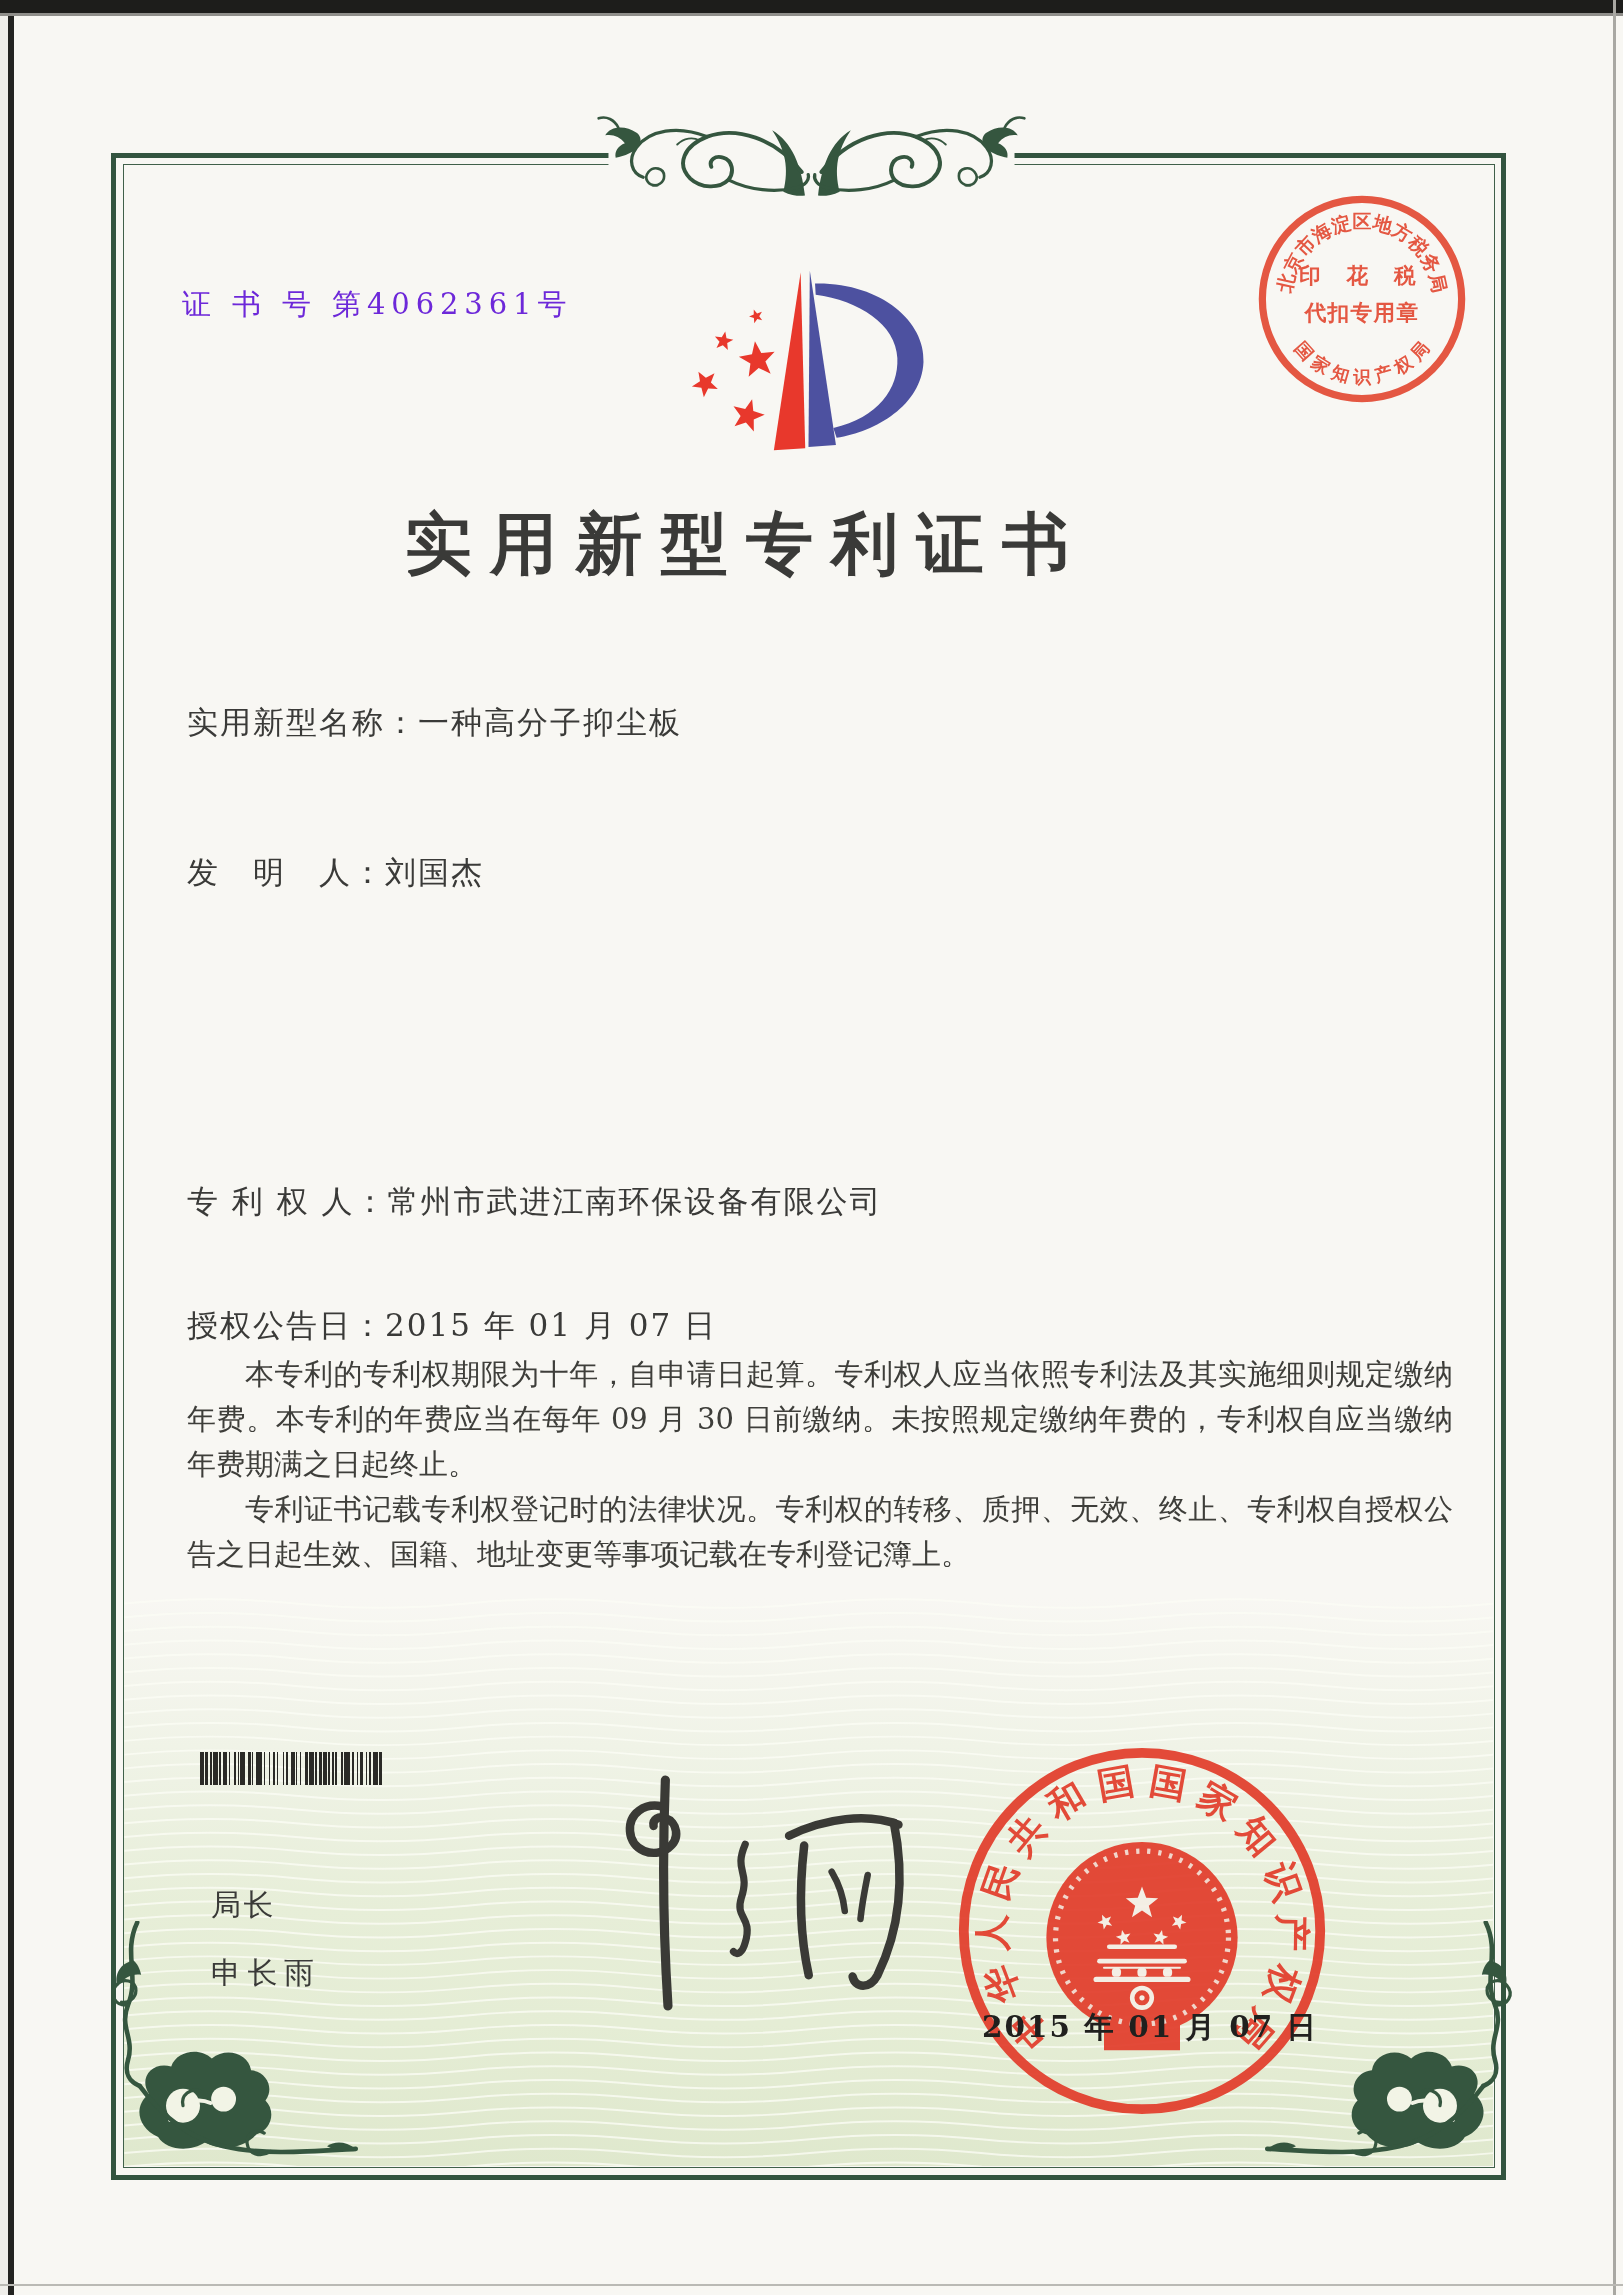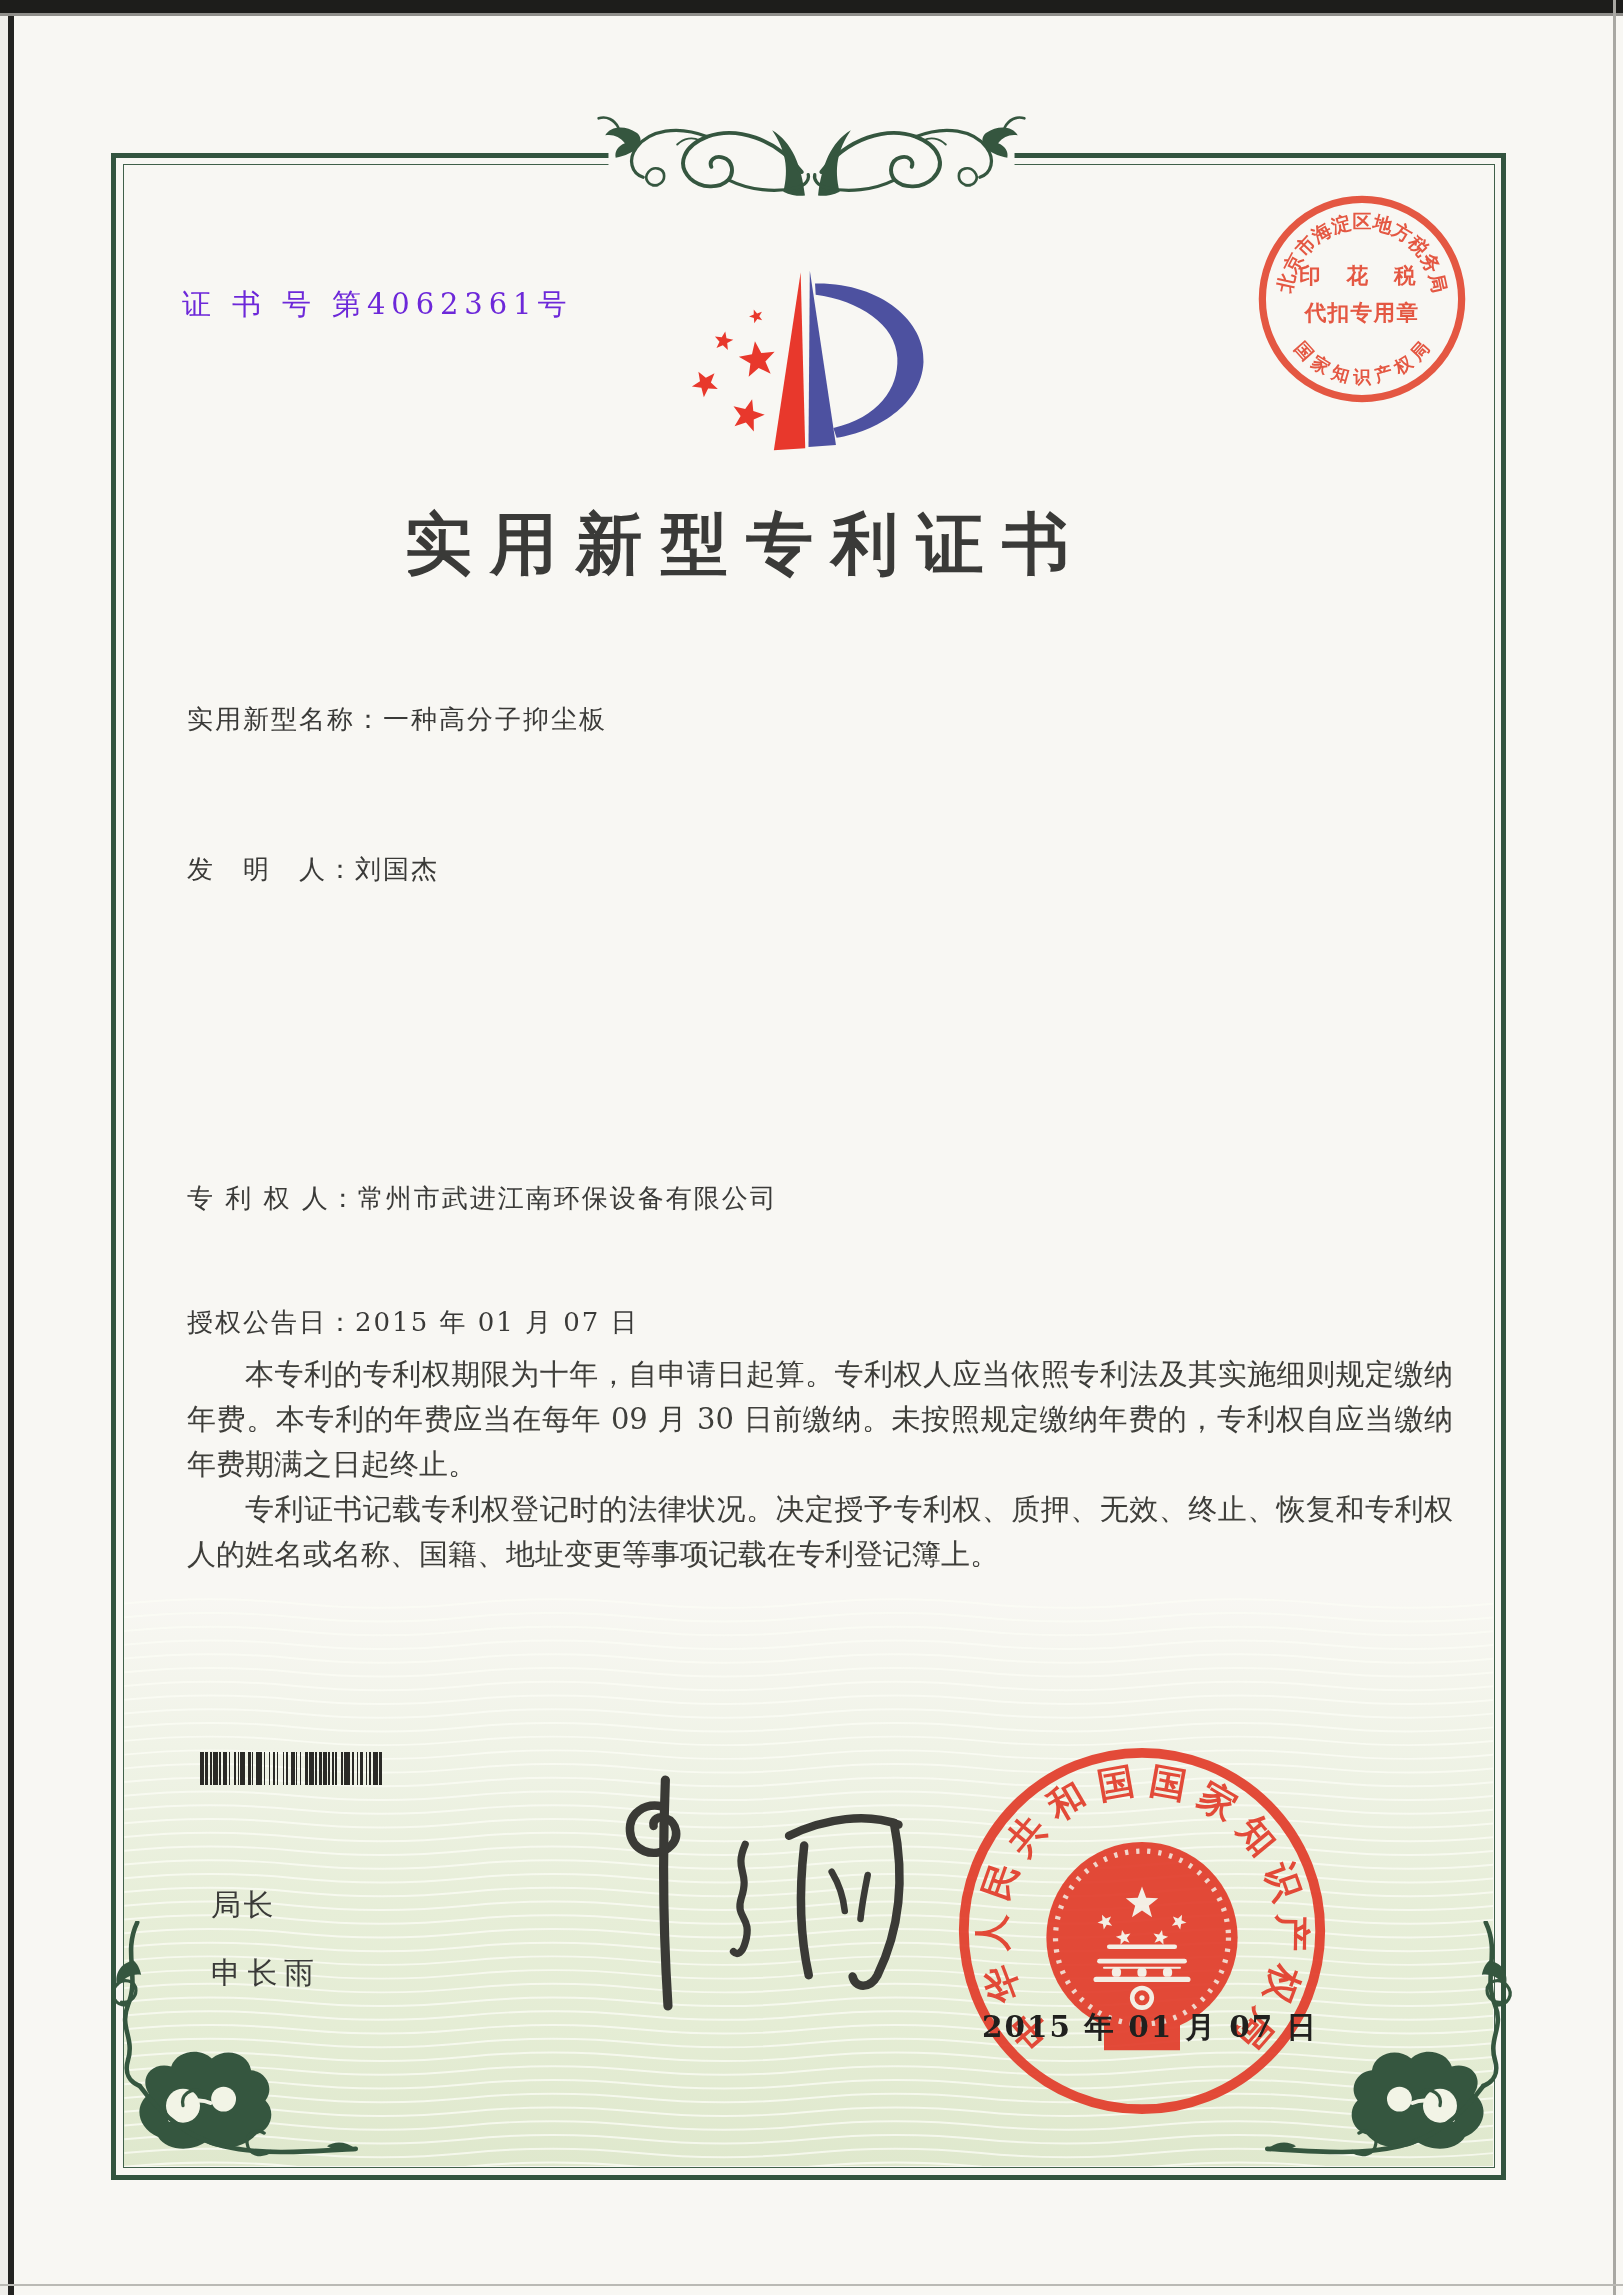--- a/index.html
+++ b/index.html
@@ -24,21 +24,21 @@
   .waves-band { left:124px; top:1597px; width:1369px; height:569px;
     background:linear-gradient(180deg,
       rgba(230,238,216,0) 0%, rgba(230,238,216,0.22) 14%,
       rgba(230,238,216,0.55) 32%, rgba(229,237,213,0.9) 55%,
       #e5edd5 75%, #dfe8cd 100%);
   }
   .waves-band svg { position:absolute; left:0; top:0; }
   .cert-number { left:182px; top:285px; font-size:29px; letter-spacing:5.9px; color:#6d28d9; }
   .cert-title { left:0; top:499px; width:1492px; text-align:center;
     font-size:67px; font-weight:700; letter-spacing:18.3px; color:#3a3a38; }
-  .field-row { left:187px; font-size:26px; color:#3a3a38; letter-spacing:2px; white-space:nowrap; }
+  .field-row { left:187px; font-size:31px; color:#3a3a38; letter-spacing:2px; white-space:nowrap; }
   .f0 { top:702px; } .f1 { top:852px; } .f2 { top:937px; }
   .f3 { top:1059px; } .f4 { top:1181px; } .f5 { top:1305px; }
   .body-block { left:187px; top:1352px; width:1266px; font-size:29px;
     line-height:45px; color:#3e3e3a; text-align:justify; }
   .body-block p { text-indent:2em; margin:0; }
   .barcode { left:200px; top:1752px; width:236px; height:33px; white-space:nowrap; overflow:hidden; }
   .barcode i { display:inline-block; height:33px; vertical-align:top; }
   .director-label { left:211px; top:1885px; font-size:30px; color:#3a3a38; letter-spacing:2.6px; }
   .director-name { left:211px; top:1953px; font-size:30px; color:#3a3a38; letter-spacing:6.5px; }
   .seal-svg { left:952px; top:1741px; opacity:0.92; }
@@ -180,21 +180,21 @@
 
   <div class="abs cert-title">实用新型专利证书</div>
 
   <div class="abs field-row f0"><span>实用新型名称：</span><span>一种高分子抑尘板</span></div>
   <div class="abs field-row f1"><span>发　明　人：</span><span>刘国杰</span></div>
   <div class="abs field-row f4"><span>专 利 权 人：</span><span>常州市武进江南环保设备有限公司</span></div>
   <div class="abs field-row f5"><span>授权公告日：</span><span>2015 年 01 月 07 日</span></div>
 
   <div class="abs body-block">
     <p>本专利的专利权期限为十年，自申请日起算。专利权人应当依照专利法及其实施细则规定缴纳年费。本专利的年费应当在每年 09 月 30 日前缴纳。未按照规定缴纳年费的，专利权自应当缴纳年费期满之日起终止。</p>
-    <p>专利证书记载专利权登记时的法律状况。决定授予专利权、质押、无效、终止、恢复和专利权人的姓名或名称、国籍、地址变更等事项记载在专利登记簿上。</p>
+    <p>专利证书记载专利权登记时的法律状况。专利权的转移、质押、无效、终止、专利权自授权公告之日起生效、国籍、地址变更等事项记载在专利登记簿上。</p>
   </div>
 
   <div class="abs barcode" id="barcode"><i style="width:3.9px;background:#2a2a26"></i><i style="width:1.3px;background:transparent"></i><i style="width:2.6px;background:#2a2a26"></i><i style="width:2.6px;background:transparent"></i><i style="width:1.3px;background:#2a2a26"></i><i style="width:1.3px;background:transparent"></i><i style="width:5.2px;background:#2a2a26"></i><i style="width:1.3px;background:transparent"></i><i style="width:1.3px;background:#2a2a26"></i><i style="width:2.6px;background:transparent"></i><i style="width:3.9px;background:#2a2a26"></i><i style="width:1.3px;background:transparent"></i><i style="width:1.3px;background:#2a2a26"></i><i style="width:3.9px;background:transparent"></i><i style="width:2.6px;background:#2a2a26"></i><i style="width:1.3px;background:transparent"></i><i style="width:1.3px;background:#2a2a26"></i><i style="width:1.3px;background:transparent"></i><i style="width:5.2px;background:#2a2a26"></i><i style="width:2.6px;background:transparent"></i><i style="width:2.6px;background:#2a2a26"></i><i style="width:1.3px;background:transparent"></i><i style="width:1.3px;background:#2a2a26"></i><i style="width:2.6px;background:transparent"></i><i style="width:6.5px;background:#2a2a26"></i><i style="width:1.3px;background:transparent"></i><i style="width:1.3px;background:#2a2a26"></i><i style="width:3.9px;background:transparent"></i><i style="width:1.3px;background:#2a2a26"></i><i style="width:2.6px;background:transparent"></i><i style="width:2.6px;background:#2a2a26"></i><i style="width:1.3px;background:transparent"></i><i style="width:1.3px;background:#2a2a26"></i><i style="width:5.2px;background:transparent"></i><i style="width:1.3px;background:#2a2a26"></i><i style="width:1.3px;background:transparent"></i><i style="width:2.6px;background:#2a2a26"></i><i style="width:2.6px;background:transparent"></i><i style="width:3.9px;background:#2a2a26"></i><i style="width:1.3px;background:transparent"></i><i style="width:1.3px;background:#2a2a26"></i><i style="width:2.6px;background:transparent"></i><i style="width:1.3px;background:#2a2a26"></i><i style="width:3.9px;background:transparent"></i><i style="width:2.6px;background:#2a2a26"></i><i style="width:1.3px;background:transparent"></i><i style="width:5.2px;background:#2a2a26"></i><i style="width:1.3px;background:transparent"></i><i style="width:1.3px;background:#2a2a26"></i><i style="width:2.6px;background:transparent"></i><i style="width:2.6px;background:#2a2a26"></i><i style="width:1.3px;background:transparent"></i><i style="width:3.9px;background:#2a2a26"></i><i style="width:1.3px;background:transparent"></i><i style="width:1.3px;background:#2a2a26"></i><i style="width:2.6px;background:transparent"></i><i style="width:1.3px;background:#2a2a26"></i><i style="width:1.3px;background:transparent"></i><i style="width:2.6px;background:#2a2a26"></i><i style="width:3.9px;background:transparent"></i><i style="width:1.3px;background:#2a2a26"></i><i style="width:1.3px;background:transparent"></i><i style="width:6.5px;background:#2a2a26"></i><i style="width:1.3px;background:transparent"></i><i style="width:2.6px;background:#2a2a26"></i><i style="width:2.6px;background:transparent"></i><i style="width:1.3px;background:#2a2a26"></i><i style="width:1.3px;background:transparent"></i><i style="width:3.9px;background:#2a2a26"></i><i style="width:2.6px;background:transparent"></i><i style="width:1.3px;background:#2a2a26"></i><i style="width:1.3px;background:transparent"></i><i style="width:2.6px;background:#2a2a26"></i><i style="width:1.3px;background:transparent"></i><i style="width:5.2px;background:#2a2a26"></i><i style="width:1.3px;background:transparent"></i><i style="width:2.6px;background:#2a2a26"></i><i style="width:3.9px;background:transparent"></i></div>
 
   <div class="abs director-label">局长</div>
   <div class="abs director-name">申长雨</div>
 
   <svg class="abs" style="left:537px;top:1767px;" width="406" height="275" viewBox="0 0 620 420">
     <g stroke="#3a3a36" fill="none" stroke-linecap="round" stroke-linejoin="round">
       <path d="M190,60 C165,55 140,70 142,98 C144,128 178,140 200,124 C220,110 214,84 196,78 C186,74 176,80 178,90" stroke-width="13"></path>

